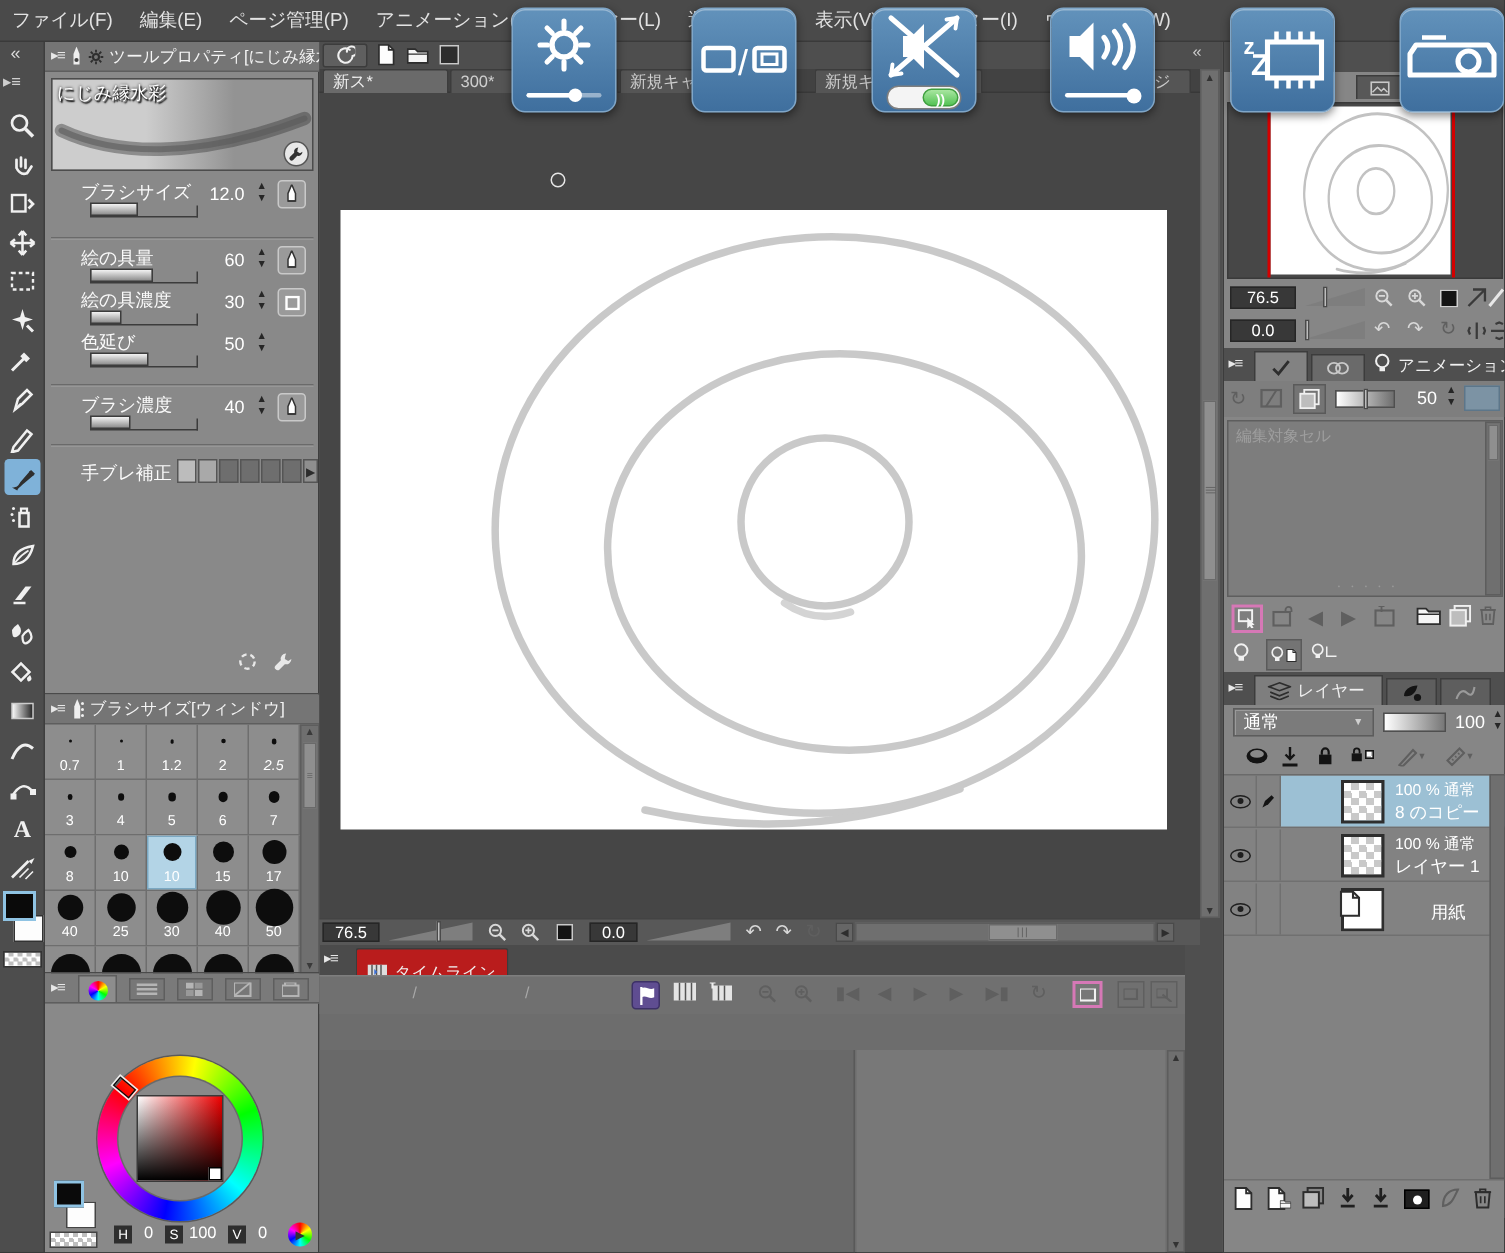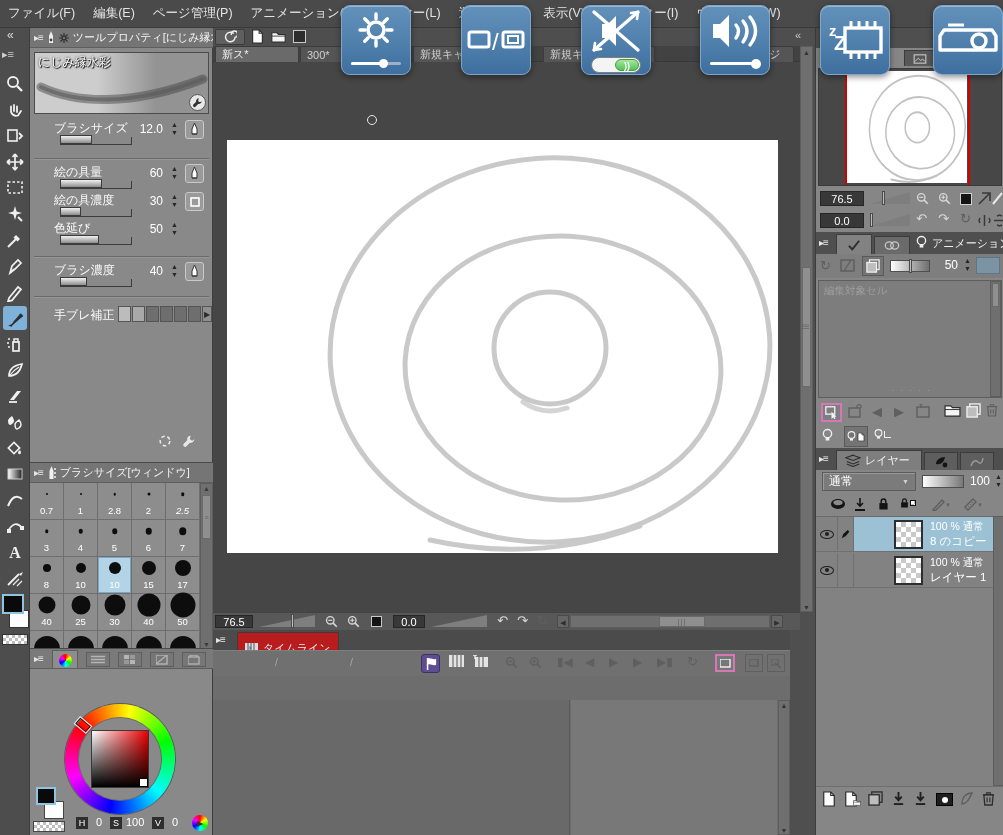--- a/index.html
+++ b/index.html
@@ -436,21 +436,21 @@
           <div class="bcell" style="left: 0px; top: 0px;">
             <span class="bdot" style="width:2px;height:2px"></span>
             <span class="bnum">0.7</span>
           </div>
           <div class="bcell" style="left: 34px; top: 0px;">
             <span class="bdot" style="width:2px;height:2px"></span>
             <span class="bnum">1</span>
           </div>
           <div class="bcell" style="left: 68px; top: 0px;">
             <span class="bdot" style="width:2.5px;height:2.5px"></span>
-            <span class="bnum">2.8</span>
+            <span class="bnum">1.2</span>
           </div>
           <div class="bcell" style="left: 102px; top: 0px;">
             <span class="bdot" style="width:3px;height:3px"></span>
             <span class="bnum">2</span>
           </div>
           <div class="bcell" style="left: 136px; top: 0px; font-style: italic;">
             <span class="bdot" style="width:3.5px;height:3.5px"></span>
             <span class="bnum">2.5</span>
           </div>
           <div class="bcell" style="left: 0px; top: 37px;">
@@ -1015,20 +1015,35 @@
           <span class="cellz" style="left:0;width:22px">
             <span class="eye"></span>
           </span>
           <span class="cellz" style="left:22px;width:16px"></span>
           <span class="abs" style="left:38px;top:0;right:0;bottom:0;">
             <span class="lthumb checker"></span>
             <span class="ltext1">100 % 通常</span>
             <span class="ltext2" style="">レイヤー 1</span>
           </span>
         </div>
+        <div class="lrow" style="top: 72px;">
+          <span class="cellz" style="left:0;width:22px">
+            <span class="eye"></span>
+          </span>
+          <span class="cellz" style="left:22px;width:16px"></span>
+          <span class="abs" style="left:38px;top:0;right:0;bottom:0;">
+            <span class="lthumb" style="background:#fff"></span>
+            <span class="abs ico" style="left:38px;top:4px;color:#1a1a1a">
+              <svg width="16" height="19">
+                <use href="#s-paper"></use>
+              </svg>
+            </span>
+            <span class="ltext2" style="left:100px;top:12px">用紙</span>
+          </span>
+        </div>
       </div>
     <div class="abs sbtrack" style="left:177px;top:488px;width:11px;height:270px"></div>
     <div class="abs" style="left:0;top:758px;width:188px;height:26px;background:var(--panel2);border-top:1px solid #6f6f6f">
       <span class="abs ico" style="left:6px;top:4px;color:#2d2d2d">
           <svg width="14" height="16">
             <use href="#s-paper"></use>
           </svg>
         </span>
       <span class="abs ico" style="left:28px;top:4px;color:#2d2d2d">
           <svg width="14" height="16">

